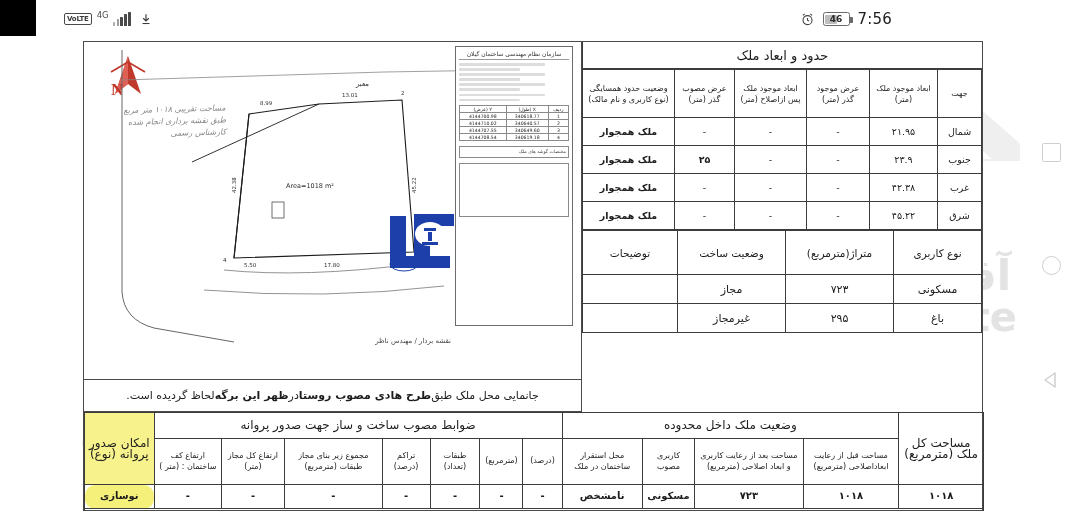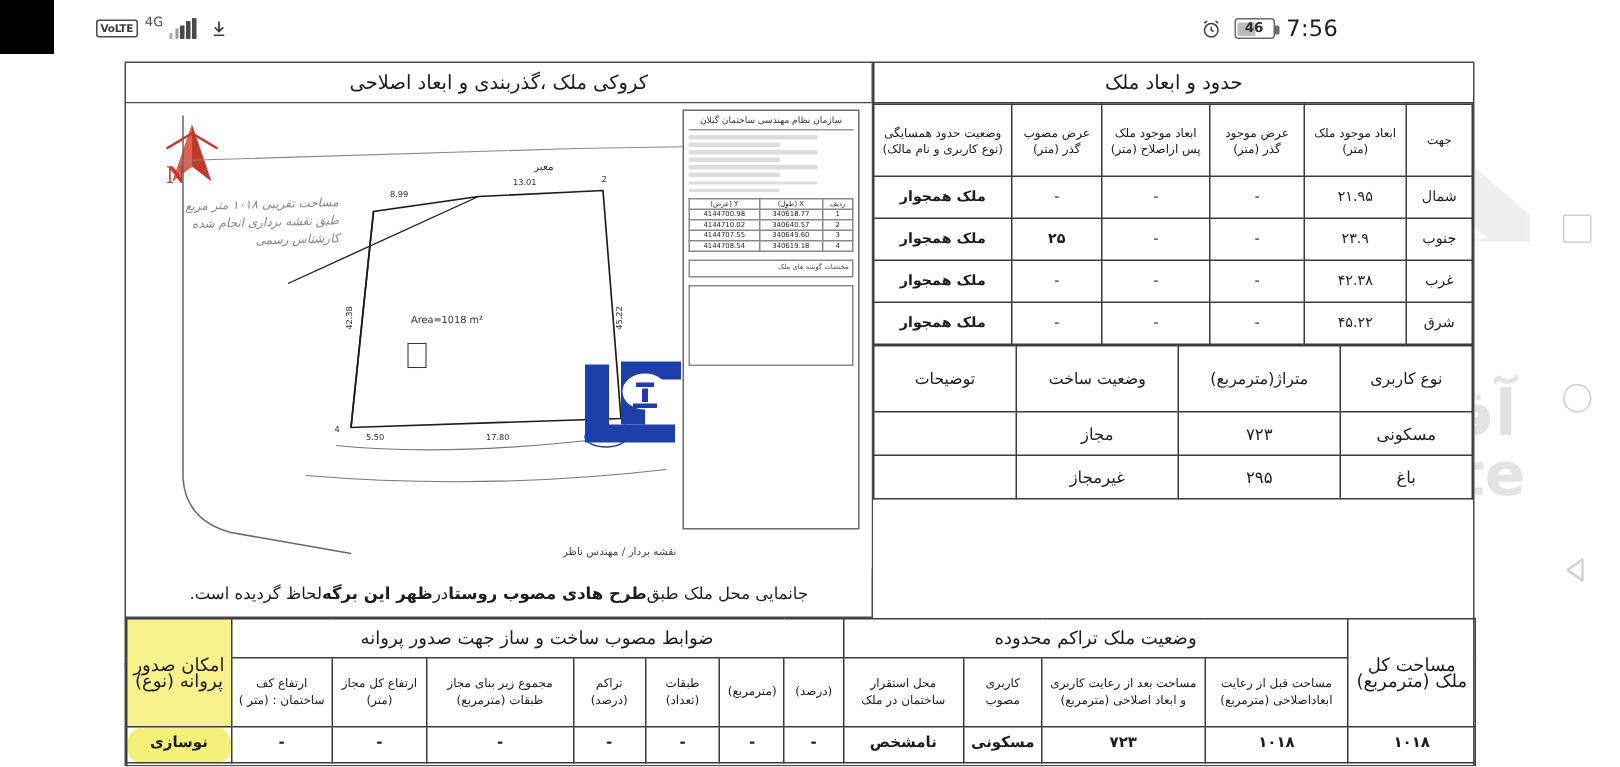--- a/index.html
+++ b/index.html
@@ -258,21 +258,20 @@
     <div class="wm-roof" style="left:60px; top:130px;"></div>
     <div class="wm-roof" style="left:760px; top:20px;"></div>
     <div class="wm" style="left:745px; top:215px; font-size:42px;">آقای املاک</div>
     <div class="wm" style="left:760px; top:258px; font-size:40px;">Mr Estate</div>
     <div class="wm" style="left:40px; top:380px; font-size:36px;">آقای املاک</div>
     <div class="wm" style="left:48px; top:420px; font-size:34px;">Mr Estate</div>
 
     <div class="sheet">
 
       <div class="sketch-panel">
-        <div class="sketch-title rtl">کروکی ملک ،گذربندی و ابعاد اصلاحی</div>
 
         <div class="sketch-body">
 
           <div class="north">
             <svg width="46" height="50" viewBox="0 0 46 50">
               <path d="M23 2 L36 40 L23 30 L10 40 Z" fill="#c0392b"></path>
               <path d="M23 2 L23 30 L10 40 Z" fill="#e06055"></path>
               <path d="M6 18 L23 8 L40 18" stroke="#c0392b" stroke-width="1.6" fill="none"></path>
             </svg>
           </div>
@@ -302,21 +301,21 @@
           <div class="dimlabel" style="left:258px; top:50px;">13.01</div>
           <div class="dimlabel" style="left:160px; top:220px;">5.50</div>
           <div class="dimlabel" style="left:240px; top:220px;">17.80</div>
           <div class="dimlabel v" style="left:142px; top:140px; transform:rotate(-90deg);">42.38</div>
           <div class="dimlabel v" style="left:322px; top:140px; transform:rotate(-90deg);">45.22</div>
 
           <div class="dimlabel" style="left:317px; top:48px;">2</div>
           <div class="dimlabel" style="left:330px; top:213px;">3</div>
           <div class="dimlabel" style="left:139px; top:215px;">4</div>
 
-          <div class="parcel-label" style="left:190px; top:140px;">Area=1018 m²</div>
+          <div class="parcel-label" style="left:202px; top:140px;">Area=1018 m²</div>
           <div class="parcel-label rtl" style="left:272px; top:38px; font-size:7px;">معبر</div>
 
           <div class="stamp">
             <svg width="76" height="62" viewBox="0 0 76 62">
               <path d="M6 6 h16 v40 h44 v12 H6 Z" fill="#1c3faa"></path>
               <path d="M30 4 h40 v12 h-24 v30 h-16 Z" fill="#1c3faa"></path>
               <ellipse cx="46" cy="24" rx="15" ry="12" fill="#fff"></ellipse>
               <path d="M40 18 h12 v3 h-12 z M44 22 h4 v9 h-4 z M38 32 h16 v3 h-16 z" fill="#1c3faa"></path>
               <ellipse cx="20" cy="54" rx="14" ry="7" fill="none" stroke="#1c3faa" stroke-width="1"></ellipse>
             </svg>
@@ -455,21 +454,21 @@
           <span> در </span>
           <b>ظهر این برگه</b>
           <span> لحاظ گردیده است.</span>
       </div>
 
       <div class="bottom">
         <table class="rtl">
           <tbody>
               <tr>
             <td class="bt-group" rowspan="2" style="width:78px">مساحت کل ملک (مترمربع)</td>
-            <td class="bt-group" colspan="4" style="width:310px">وضعیت ملک تراکم محدوده</td>
+            <td class="bt-group" colspan="4" style="width:310px">وضعیت ملک داخل محدوده</td>
             <td class="bt-group" colspan="7">ضوابط مصوب ساخت و ساز جهت صدور پروانه</td>
             <td class="bt-group yellow-head" rowspan="2" style="width:64px">امکان صدور پروانه (نوع)</td>
           </tr>
           <tr>
             <td class="bt-head" style="width:88px">مساحت قبل از رعایت ابعاداصلاحی (مترمربع)</td>
             <td class="bt-head" style="width:100px">مساحت بعد از رعایت کاربری و ابعاد اصلاحی (مترمربع)</td>
             <td class="bt-head" style="width:48px">کاربری مصوب</td>
             <td class="bt-head" style="width:74px">محل استقرار ساختمان در ملک</td>
             <td class="bt-head" style="width:36px">(درصد)</td>
             <td class="bt-head" style="width:38px">(مترمربع)</td>

